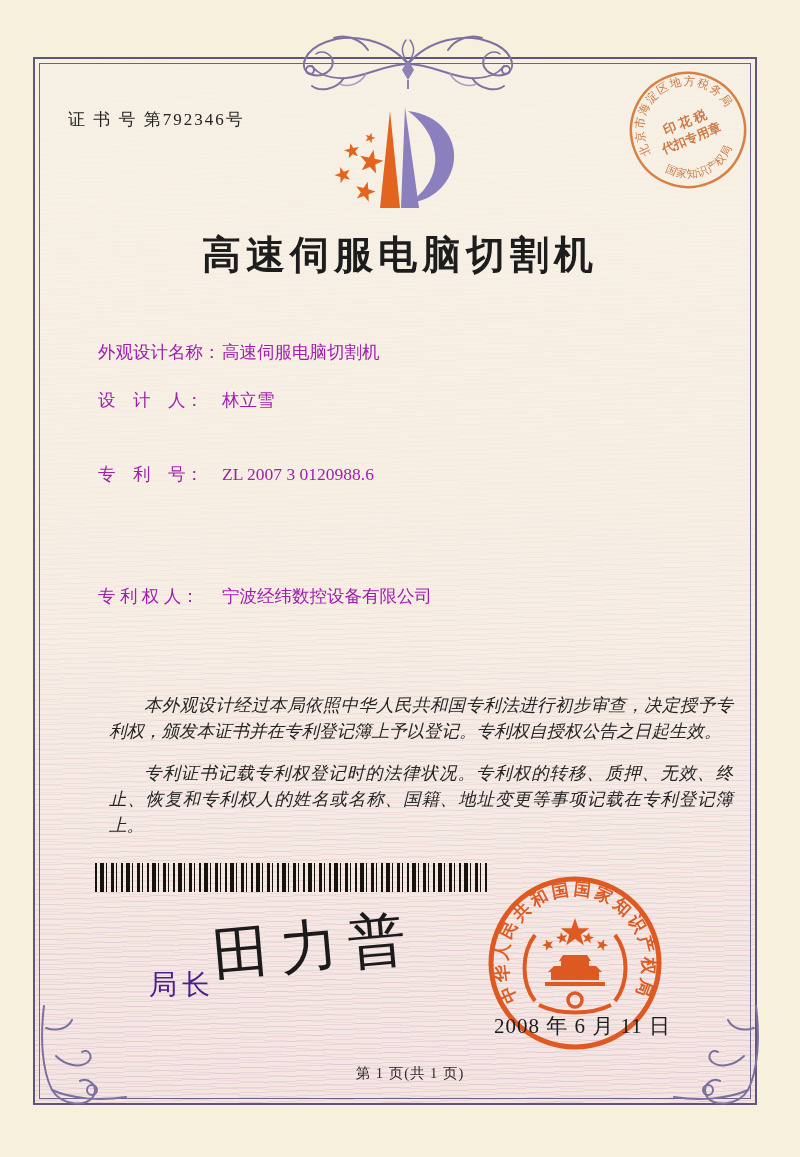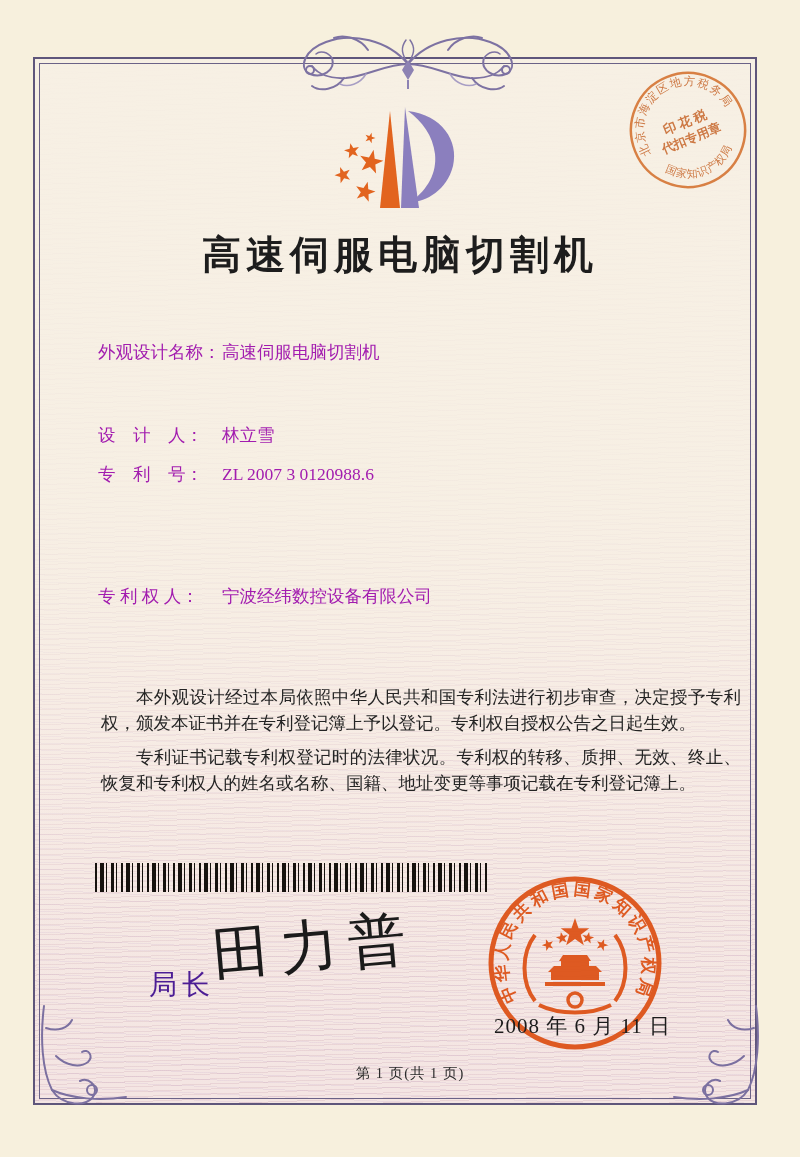--- a/index.html
+++ b/index.html
@@ -23,26 +23,26 @@
   }
   .frame::before{
     content:"";position:absolute;inset:4px;border:1px solid #6b6287;
   }
   .txt{position:absolute;white-space:nowrap;}
   .cert-number{left:68px;top:108px;font-size:17px;letter-spacing:2px;color:#232323;}
   .title{left:0;right:0;top:228px;text-align:center;font-size:39px;font-weight:bold;
          letter-spacing:5px;color:#1d1d1d;}
   .field{left:98px;font-size:17.5px;color:#a21caf;}
   .field .lab{display:inline-block;width:124px;}
-  .f0{top:340px}.f1{top:423px}.f2{top:462px}.f3{top:523px}.f4{top:584px}.f5{top:645px}
+  .f0{top:340px}.f1{top:388px}.f2{top:462px}.f3{top:523px}.f4{top:584px}.f5{top:645px}
   .body-text{
     position:absolute;left:93px;top:676px;width:656px;
     font-size:17.5px;line-height:26px;text-align:justify;color:#242424;
   }
-  .body-text p{margin:8px;text-indent:2em;}
+  .body-text p{margin:16px;text-indent:2em;font-style:italic;}
   .barcode{
     position:absolute;left:95px;top:863px;width:393px;height:29px;
     background:repeating-linear-gradient(90deg,
       #16120e 0 2px, transparent 2px 5px,
       #16120e 5px 9px, transparent 9px 11px,
       #16120e 11px 12px, transparent 12px 16px,
       #16120e 16px 19px, transparent 19px 21px,
       #16120e 21px 22px, transparent 22px 26px);
   }
   .sig-title{left:149px;top:966px;font-size:28px;letter-spacing:5px;color:#4c1d95;}
@@ -104,20 +104,21 @@
   <svg class="corner-right-svg" width="110" height="112" viewBox="0 0 110 112">
     <g transform="translate(110,0) scale(-1,1)" stroke="#7b70a0" stroke-width="2" fill="none" stroke-linecap="round">
       <path d="M8,8 C4,40 6,72 16,92 C26,108 52,110 58,97 C62,87 52,79 44,83"></path>
       <path d="M16,92 C36,101 64,103 90,99"></path>
       <path d="M20,58 C30,68 44,70 52,64 C58,58 52,50 46,54"></path>
       <path d="M10,30 C22,34 32,30 36,22"></path>
       <circle cx="56" cy="92" r="5"></circle>
     </g>
   </svg>
 
+  <div class="txt cert-number">证 书 号 第792346号</div>
 
   <svg class="logo-svg" width="140" height="126" viewBox="0 0 140 126">
     <defs>
       <path id="star5" d="M0,-10 L2.35,-3.24 L9.51,-3.09 L3.8,1.24 L5.88,8.09 L0,4 L-5.88,8.09 L-3.8,1.24 L-9.51,-3.09 L-2.35,-3.24 Z"></path>
     </defs>
     <polygon points="60,18 50,115 70,115" fill="#e2641f"></polygon>
     <polygon points="75,14 71,115 89,115" fill="#8b7fbe"></polygon>
     <path d="M78,18 C112,22 129,48 123,73 C117,97 96,109 81,109 C98,96 107,80 105,61 C103,43 92,28 78,18 Z" fill="#8b7fbe"></path>
     <g fill="#e2641f">
       <use href="#star5" transform="translate(40,45) scale(0.55) rotate(18)"></use>

